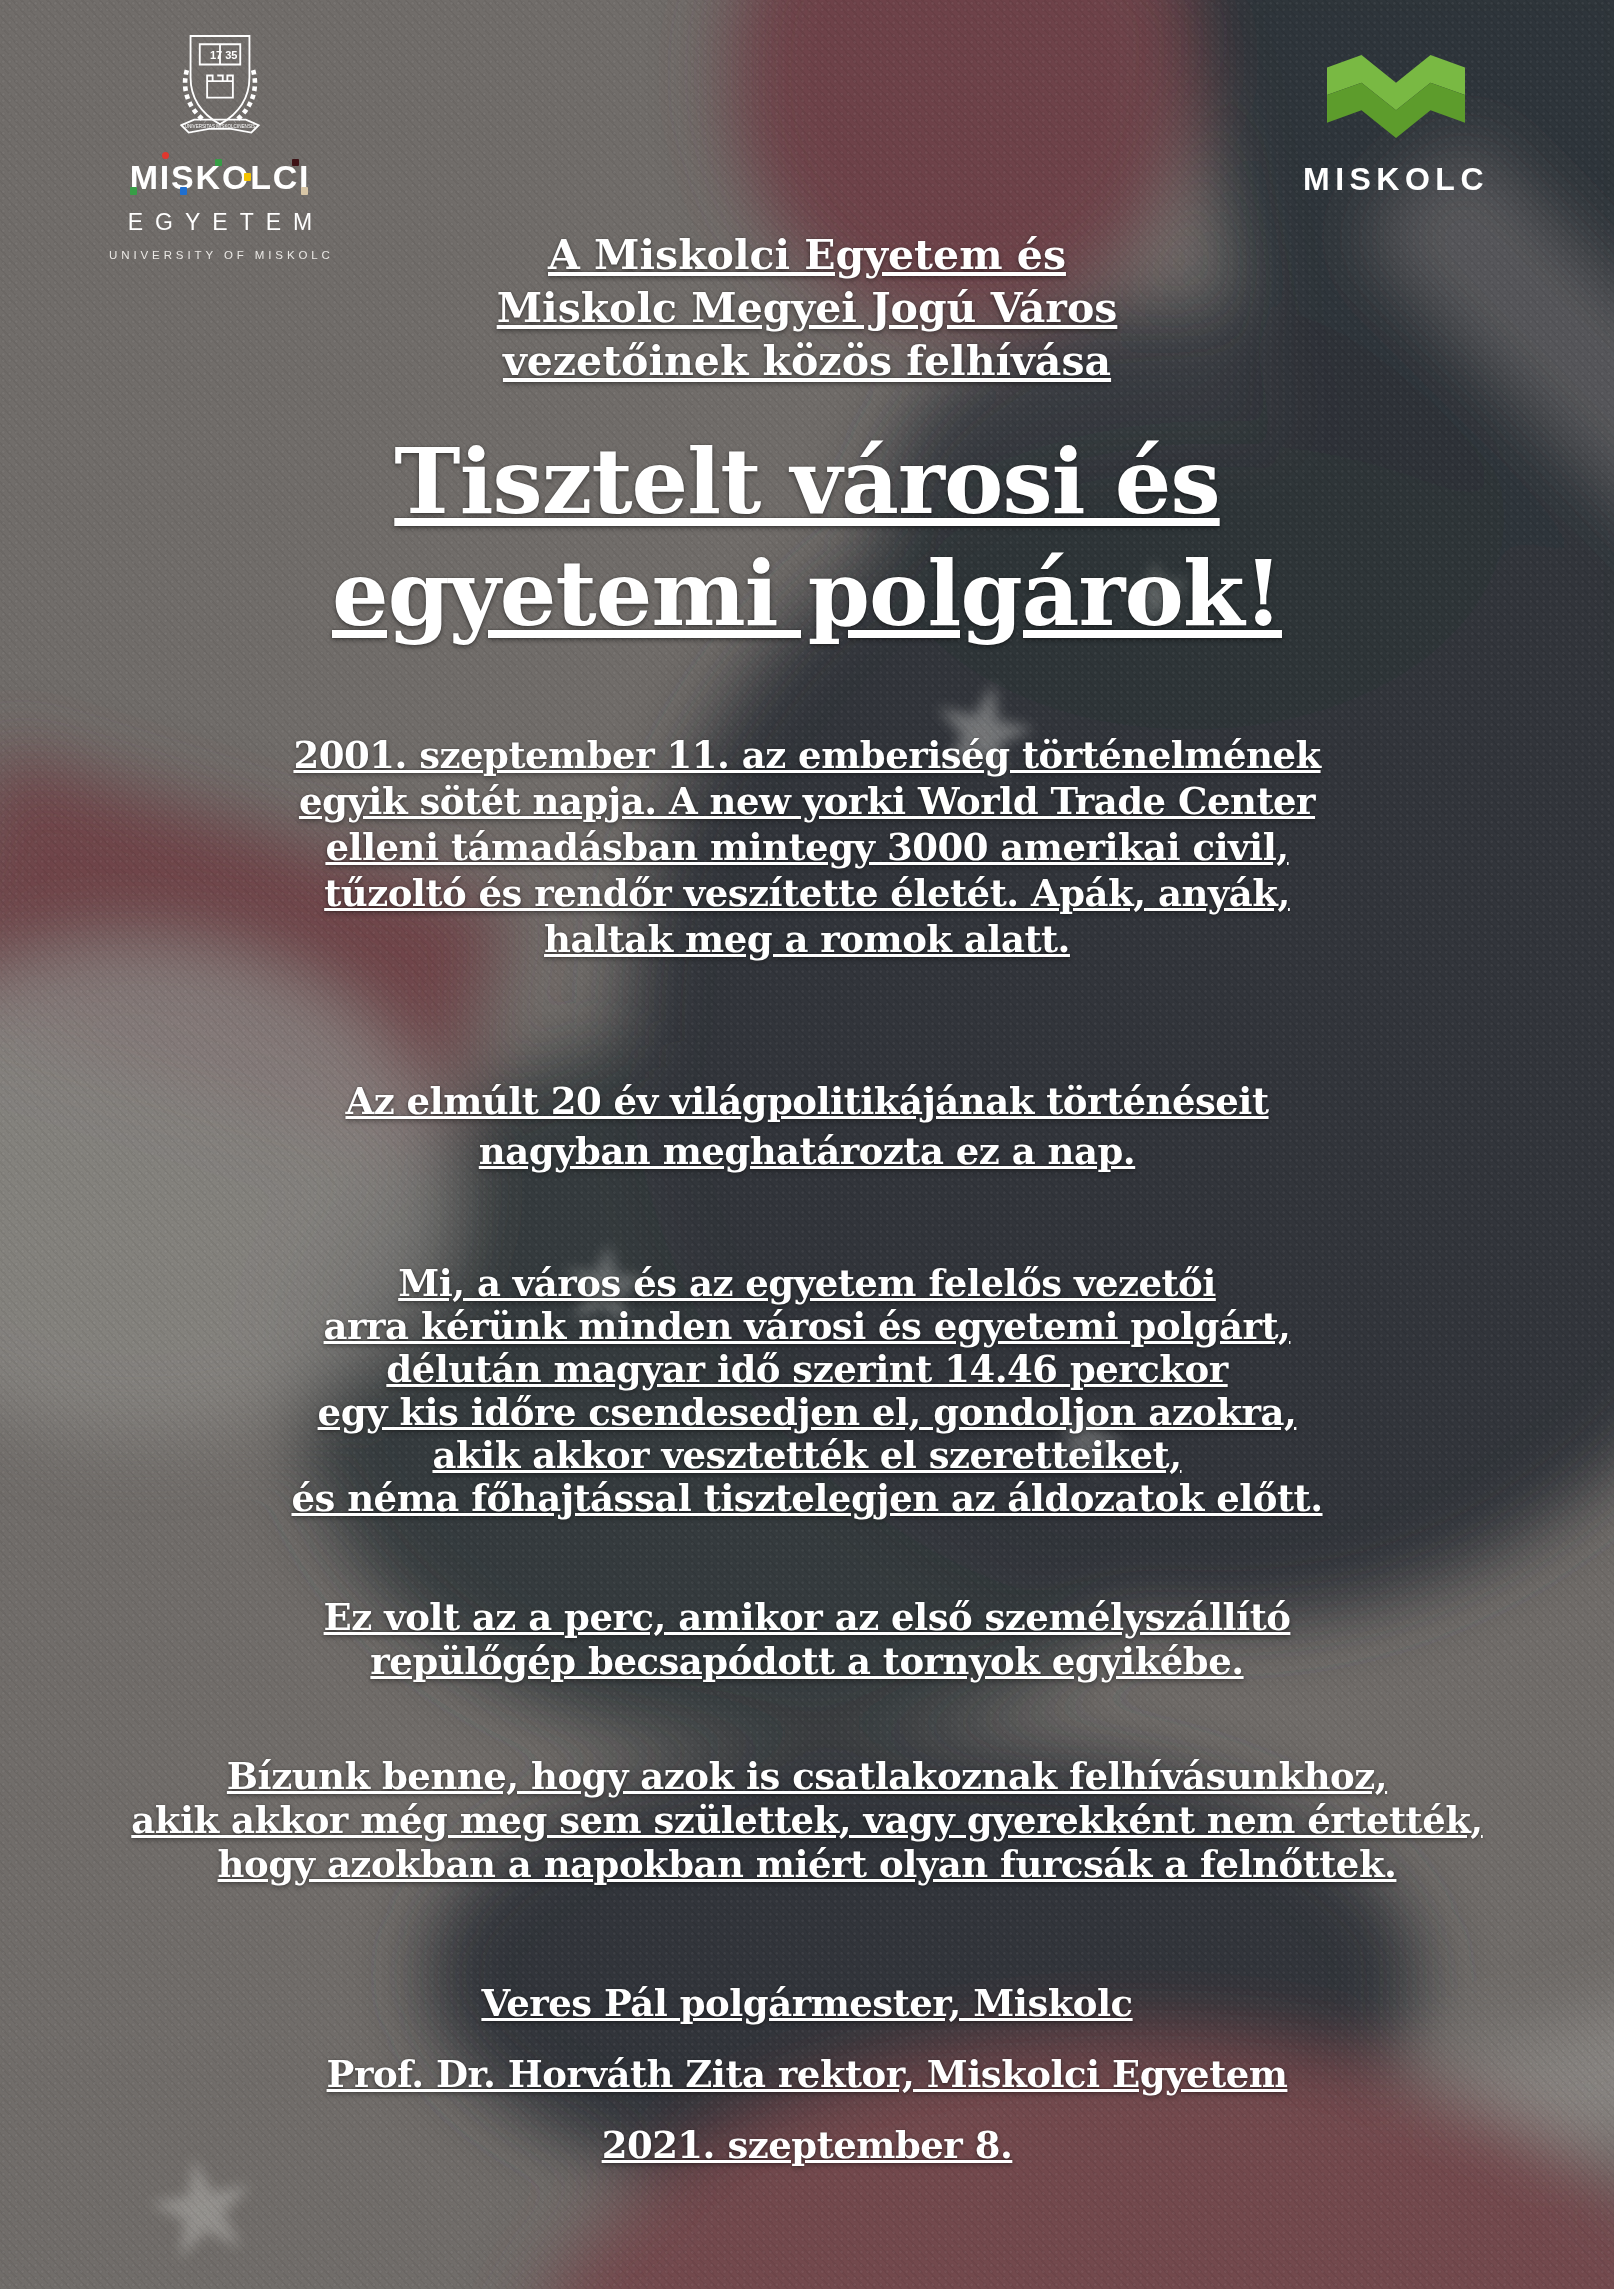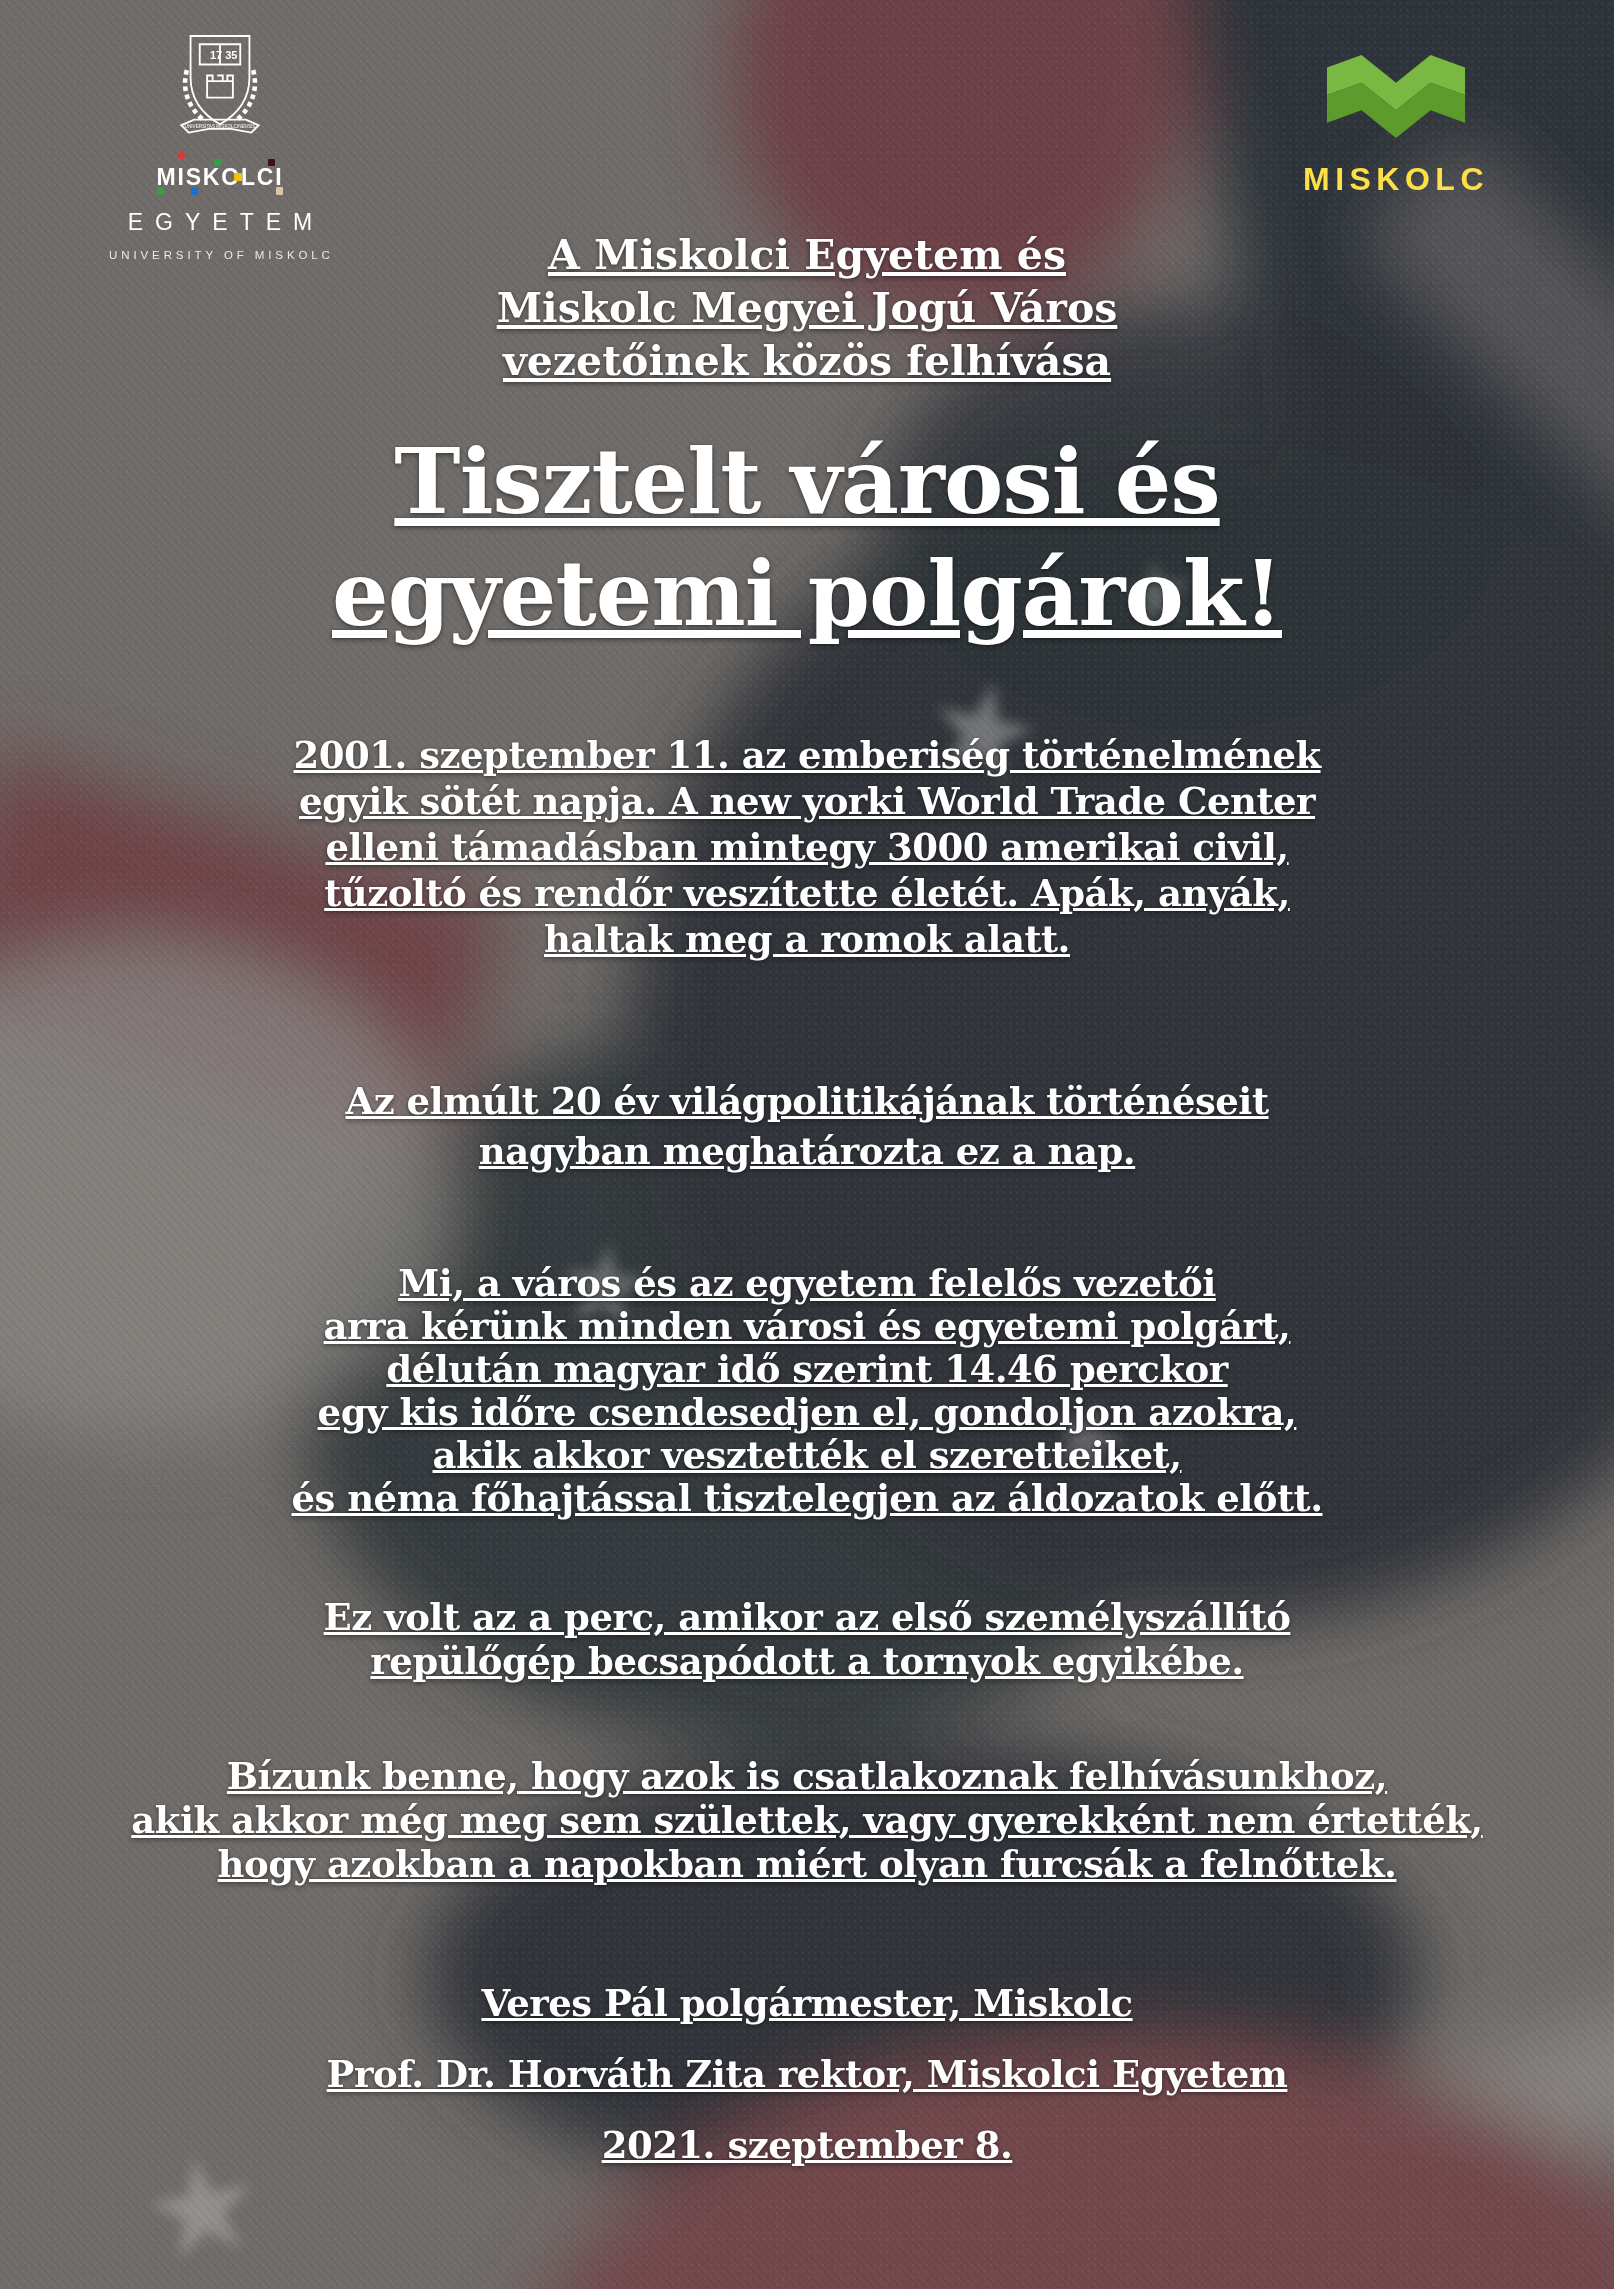--- a/index.html
+++ b/index.html
@@ -25,41 +25,41 @@
 
   
   .uni-logo{
     position:absolute;left:109px;top:33px;width:222px;
     text-align:center;color:#fff;
     font-family:"Liberation Sans","DejaVu Sans",sans-serif;
   }
   .uni-crest{display:block;margin:0 auto 16.6px auto;}
   .uni-name{
     position:relative;
-    font-size:23px;font-weight:bold;letter-spacing:1.8px;line-height:37px;
+    font-size:34px;font-weight:bold;letter-spacing:1.8px;line-height:37px;
     white-space:nowrap;
   }
   .uni-name .letter{position:relative;display:inline-block;}
   .uni-name .accent{position:absolute;width:7.4px;height:7.4px;border-radius:0.9px;}
   .uni-name .accent.t{top:-6.5px;left:50%;margin-left:-3.7px;border-radius:50%;}
   .uni-name .accent.b{bottom:0.9px;left:50%;margin-left:-3.7px;}
   .uni-name .accent.bl{bottom:0.9px;left:0;}
   .uni-name .accent.tr{top:0;right:0;}
   .uni-name .accent.r{top:50%;right:-0.9px;margin-top:-3.7px;}
   .uni-sub{
     font-size:23px;font-weight:normal;letter-spacing:12px;margin-top:13px;
     text-indent:12px;white-space:nowrap;
   }
   .uni-sub2{
     font-size:11.5px;letter-spacing:3.9px;margin-top:13px;color:#eceae7;
     white-space:nowrap;
   }
   .city-logo{
     position:absolute;left:1290px;top:54px;width:212px;text-align:center;
-    font-family:"Liberation Sans","DejaVu Sans",sans-serif;color:#fde047;
+    font-family:"Liberation Sans","DejaVu Sans",sans-serif;color:#ffffff;
   }
   .city-m{display:block;margin:0 auto 22px auto;}
   .city-name{font-size:32px;font-weight:bold;letter-spacing:5.5px;white-space:nowrap;}
 
   
   .txt{
     position:absolute;left:0;width:100%;
     text-align:center;color:#ffffff;font-weight:bold;
     text-shadow:0 1.8px 5.5px rgba(0,0,0,.45), 0 0 1.8px rgba(0,0,0,.3);
     text-decoration:underline;

